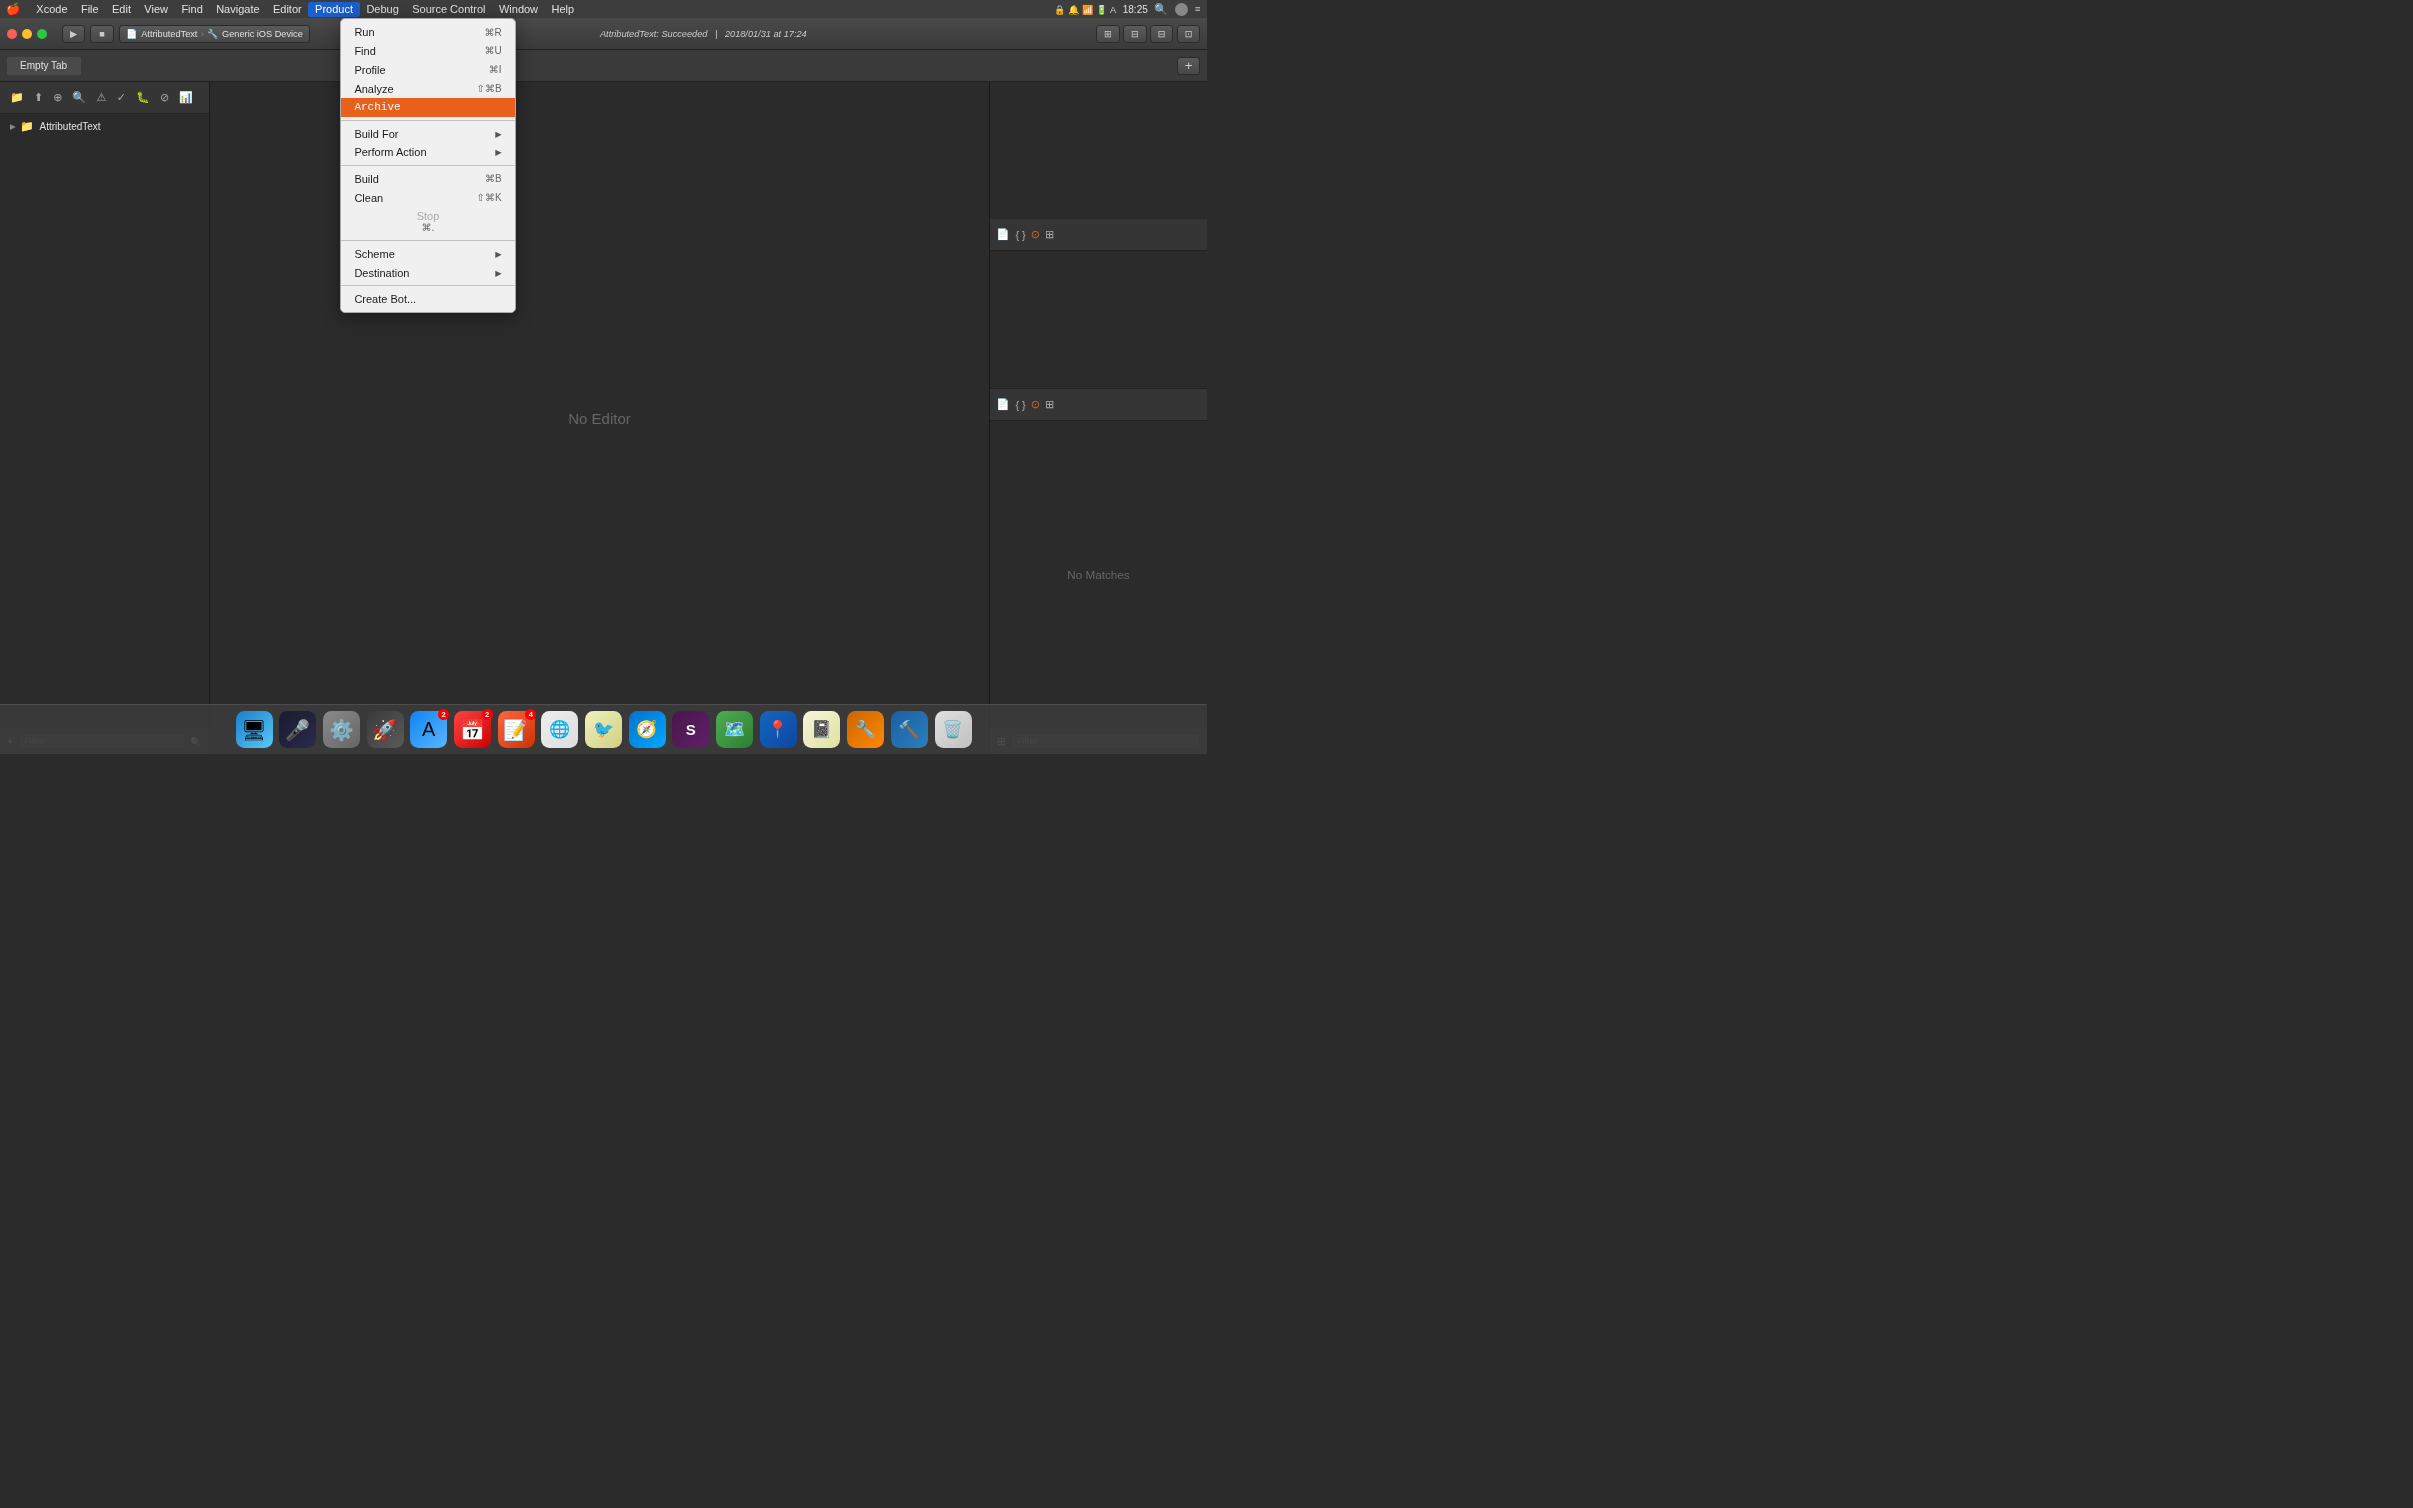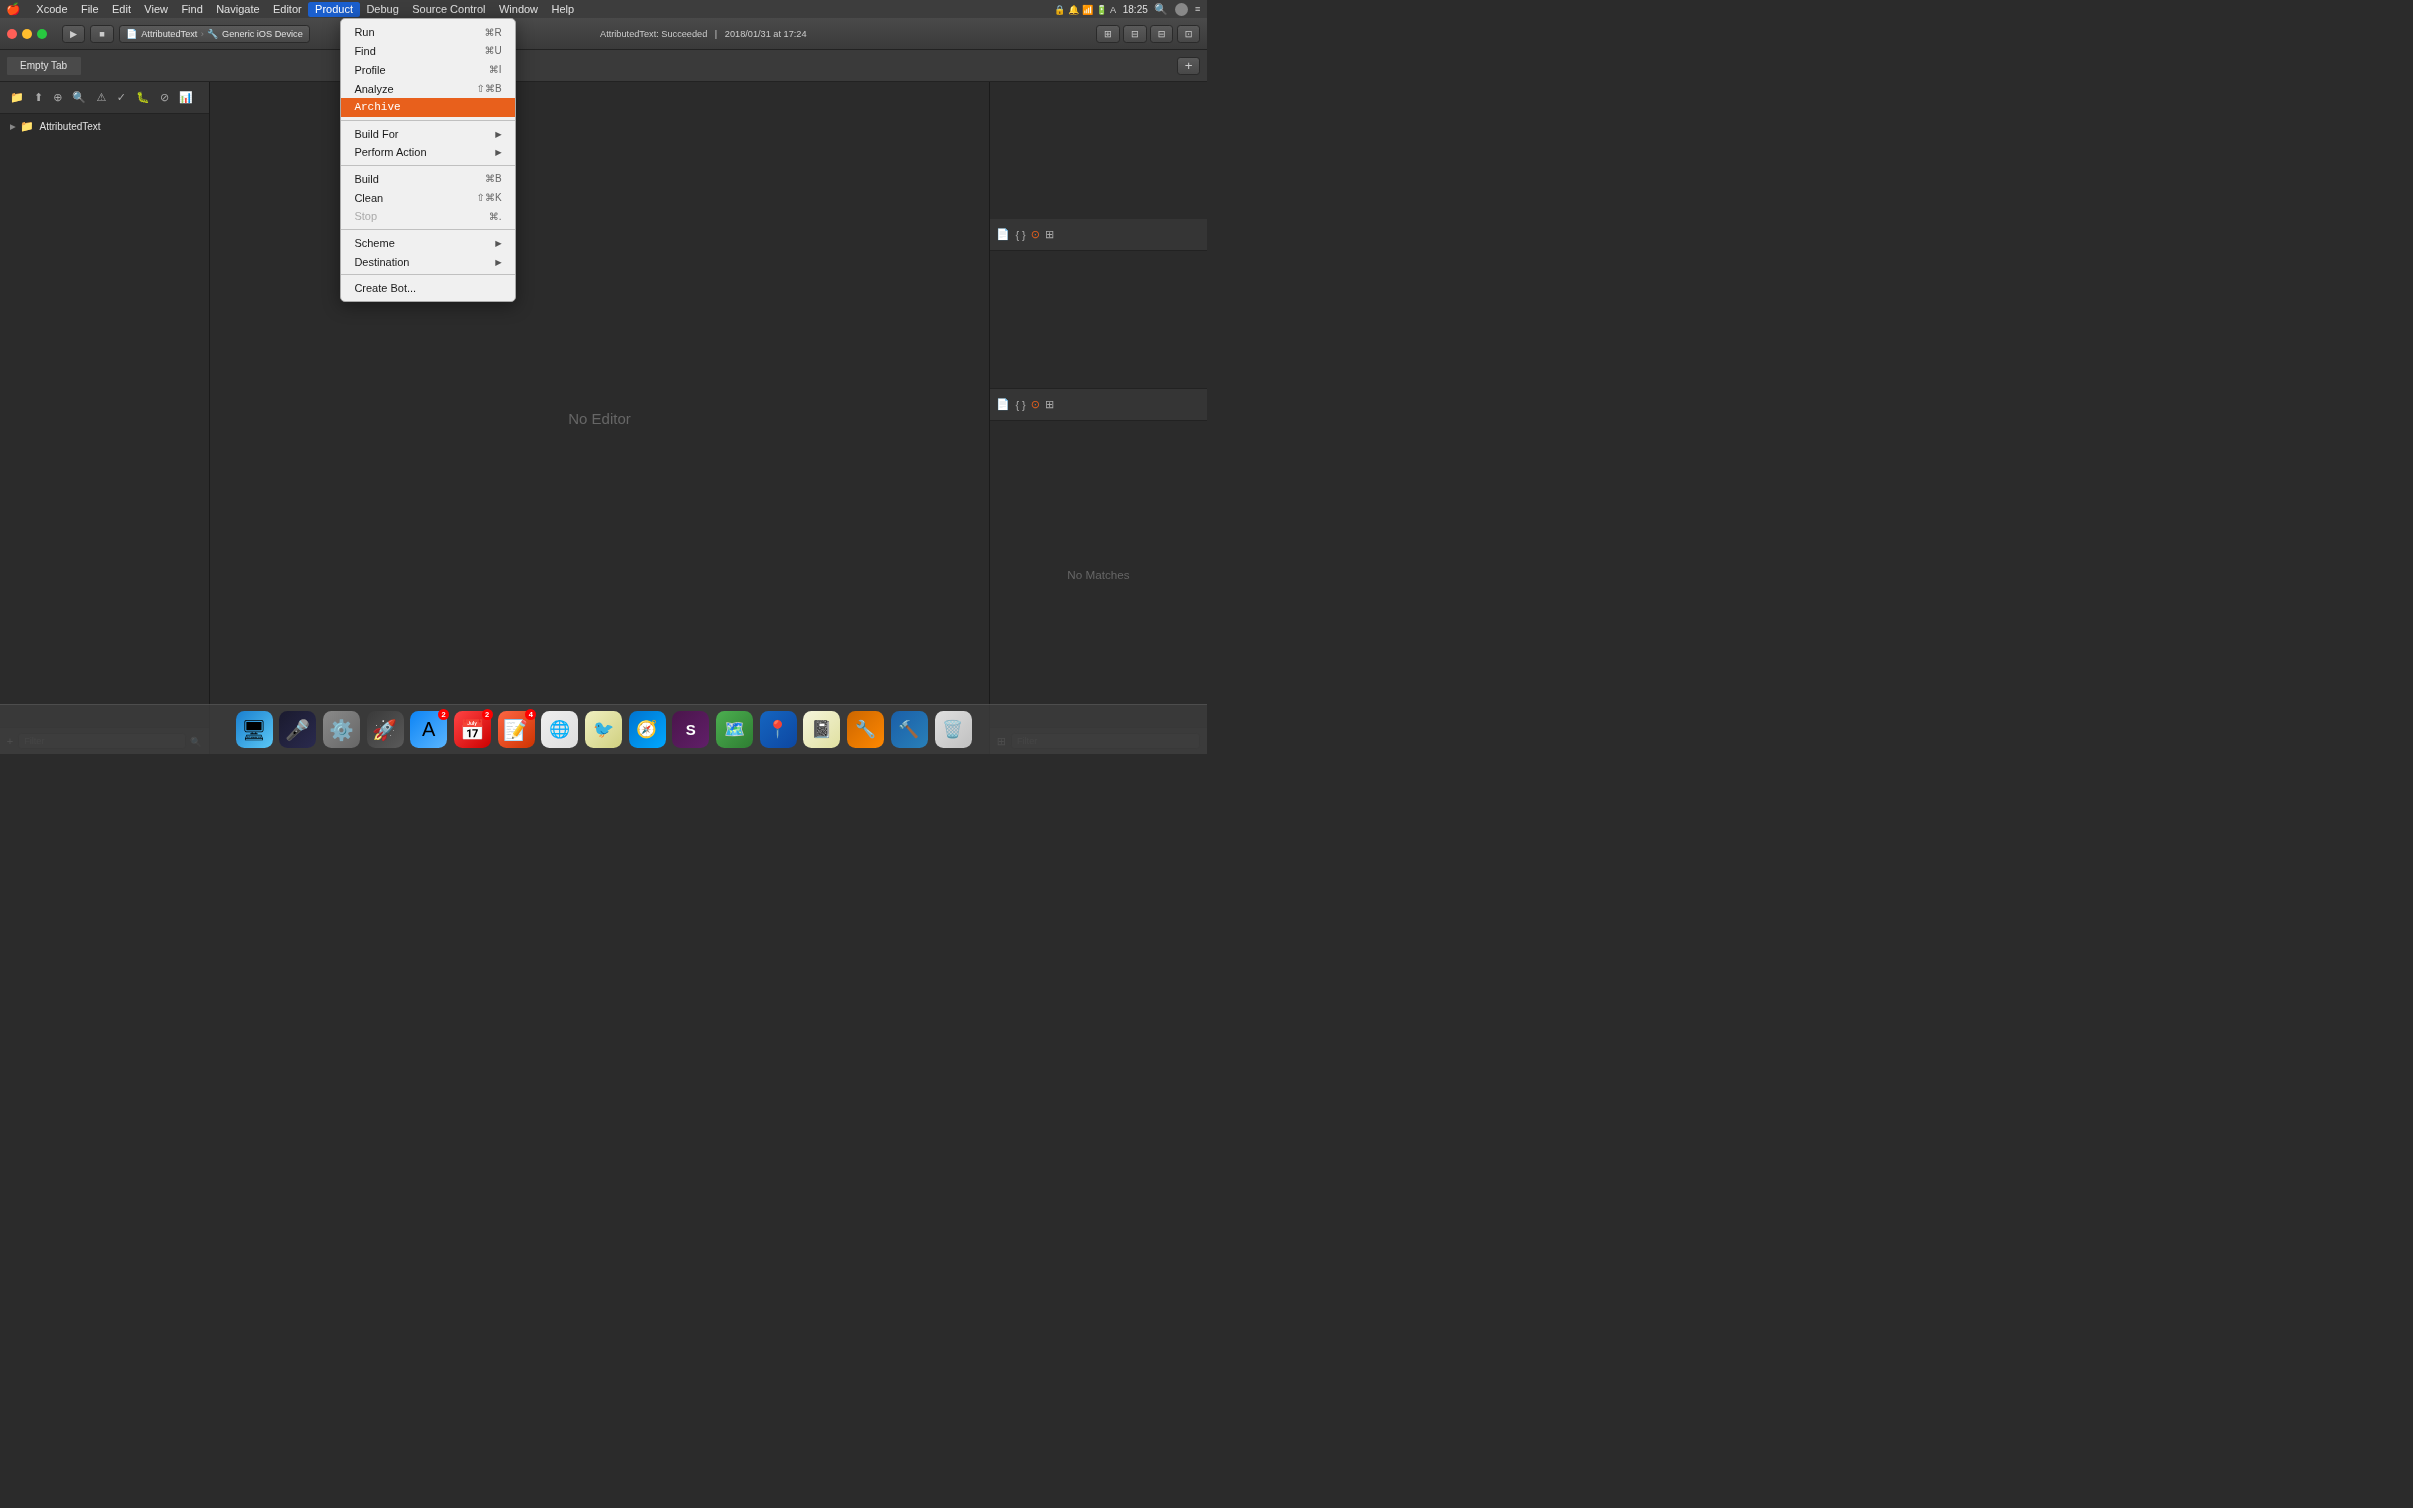--- a/index.html
+++ b/index.html
@@ -107,20 +107,21 @@
       height: 18.4px;
     }
     .build-status {
       flex: 1;
       display: flex;
       align-items: center;
       justify-content: center;
       color: #ccc;
       font-size: 9.2px;
       gap: 5px;
+      font-style: italic;
     }
     .toolbar-right {
       display: flex;
       gap: 3.4px;
       margin-left: auto;
     }
 
     
     .tab-bar {
       height: 32px;
@@ -282,21 +283,21 @@
       font-size: 11px;
       color: #1a1a1a;
       cursor: pointer;
       white-space: nowrap;
     }
     .dropdown-item.highlighted {
       background: #e8601c;
       color: white;
       font-family: Liberation Mono, monospace;
     }
-    .dropdown-item.disabled { color: #aaa; cursor: default; }
+    .dropdown-item.disabled { color: #aaa; cursor: default; flex-direction: column; }
     .dropdown-separator {
       height: 0.8px;
       background: #c0c0c0;
       margin: 3.4px 0;
     }
     .dropdown-shortcut {
       color: #666;
       font-size: 10px;
     }
     .dropdown-item.highlighted .dropdown-shortcut { color: rgba(255,255,255,0.8); }

